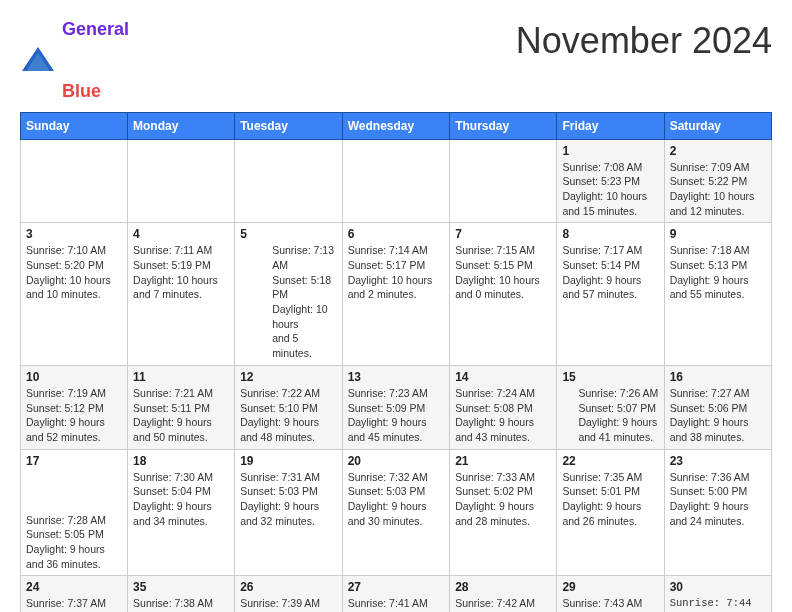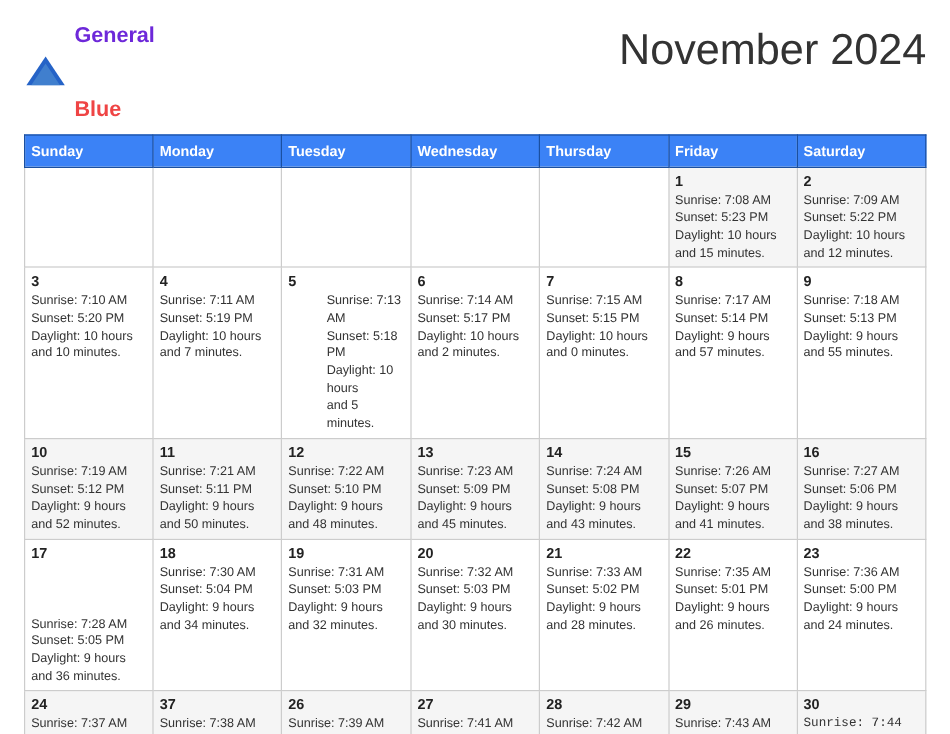--- a/index.html
+++ b/index.html
@@ -231,21 +231,21 @@
         </td>
         <td>
           <div class="day-number">14</div>
           <div class="day-info" style="white-space: pre-line;">Sunrise: 7:24 AM
 Sunset: 5:08 PM
 Daylight: 9 hours
 and 43 minutes.</div>
         </td>
         <td>
           <div class="day-number">15</div>
-          <div class="day-info" style="white-space: pre-line;">Sunrise: 7:26 AM
+          <div class="day-info" style="white-space: pre-line; margin-left: 16px;">Sunrise: 7:26 AM
 Sunset: 5:07 PM
 Daylight: 9 hours
 and 41 minutes.</div>
         </td>
         <td>
           <div class="day-number">16</div>
           <div class="day-info" style="white-space: pre-line;">Sunrise: 7:27 AM
 Sunset: 5:06 PM
 Daylight: 9 hours
 and 38 minutes.</div>
@@ -304,21 +304,21 @@
       </tr>
       <tr>
         <td>
           <div class="day-number">24</div>
           <div class="day-info" style="white-space: pre-line;">Sunrise: 7:37 AM
 Sunset: 5:00 PM
 Daylight: 9 hours
 and 22 minutes.</div>
         </td>
         <td>
-          <div class="day-number">37</div>
+          <div class="day-number">35</div>
           <div class="day-info" style="white-space: pre-line;">Sunrise: 7:38 AM
 Sunset: 4:59 PM
 Daylight: 9 hours
 and 20 minutes.</div>
         </td>
         <td>
           <div class="day-number">26</div>
           <div class="day-info" style="white-space: pre-line;">Sunrise: 7:39 AM
 Sunset: 4:59 PM
 Daylight: 9 hours

